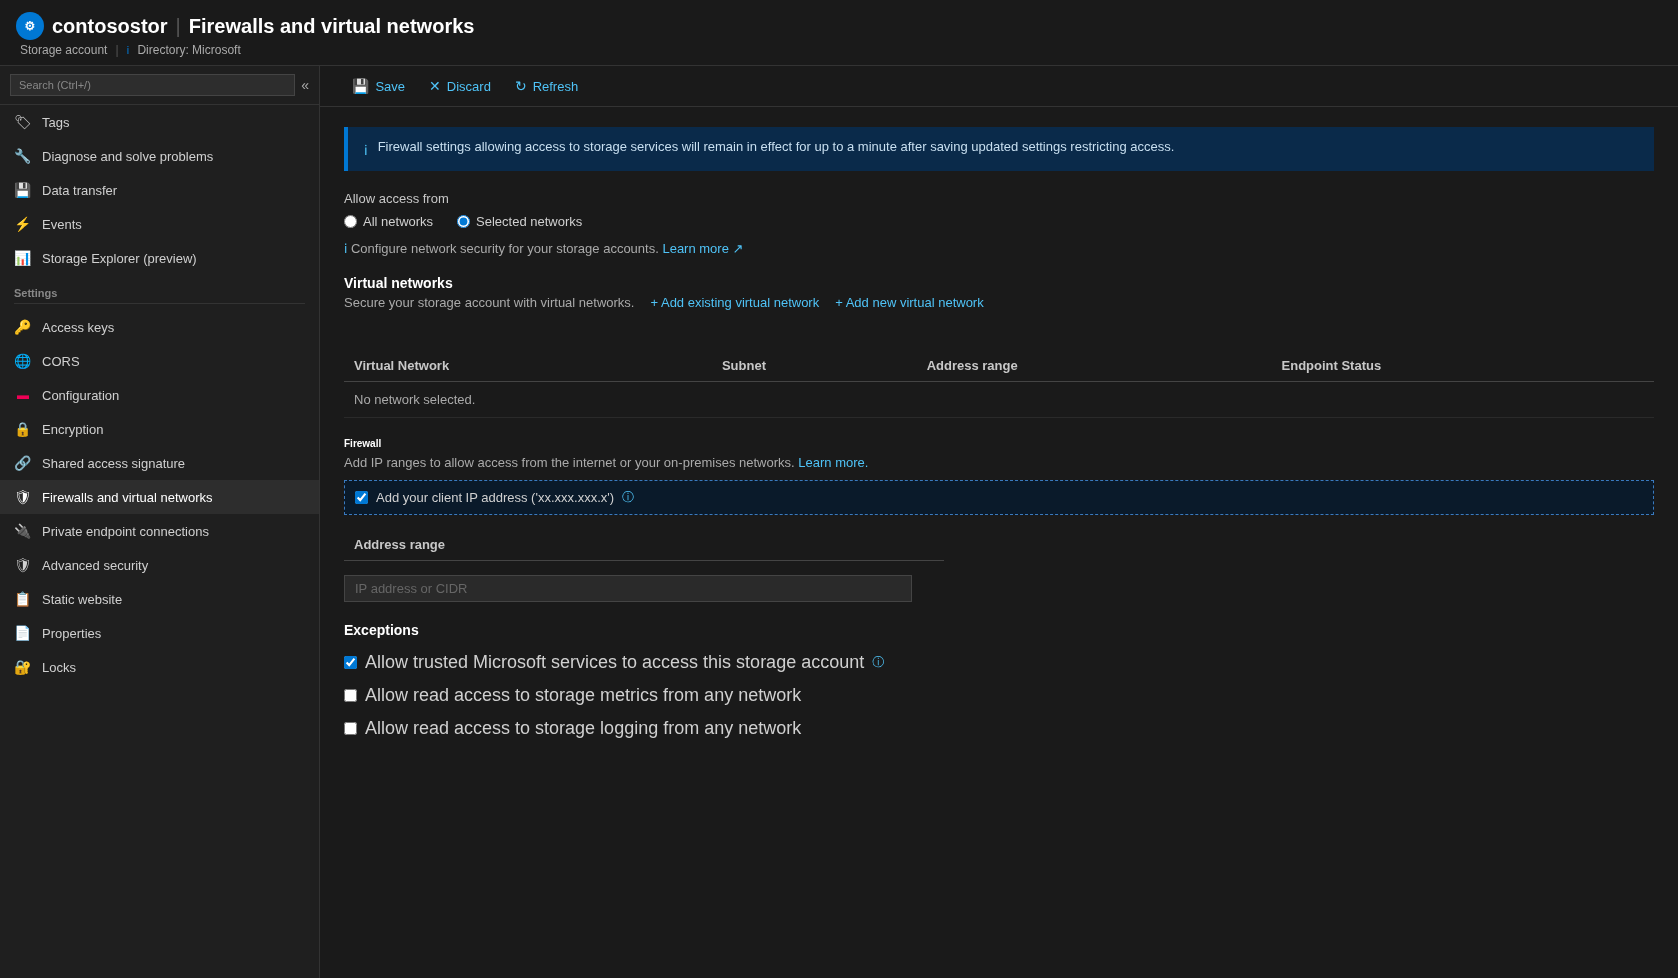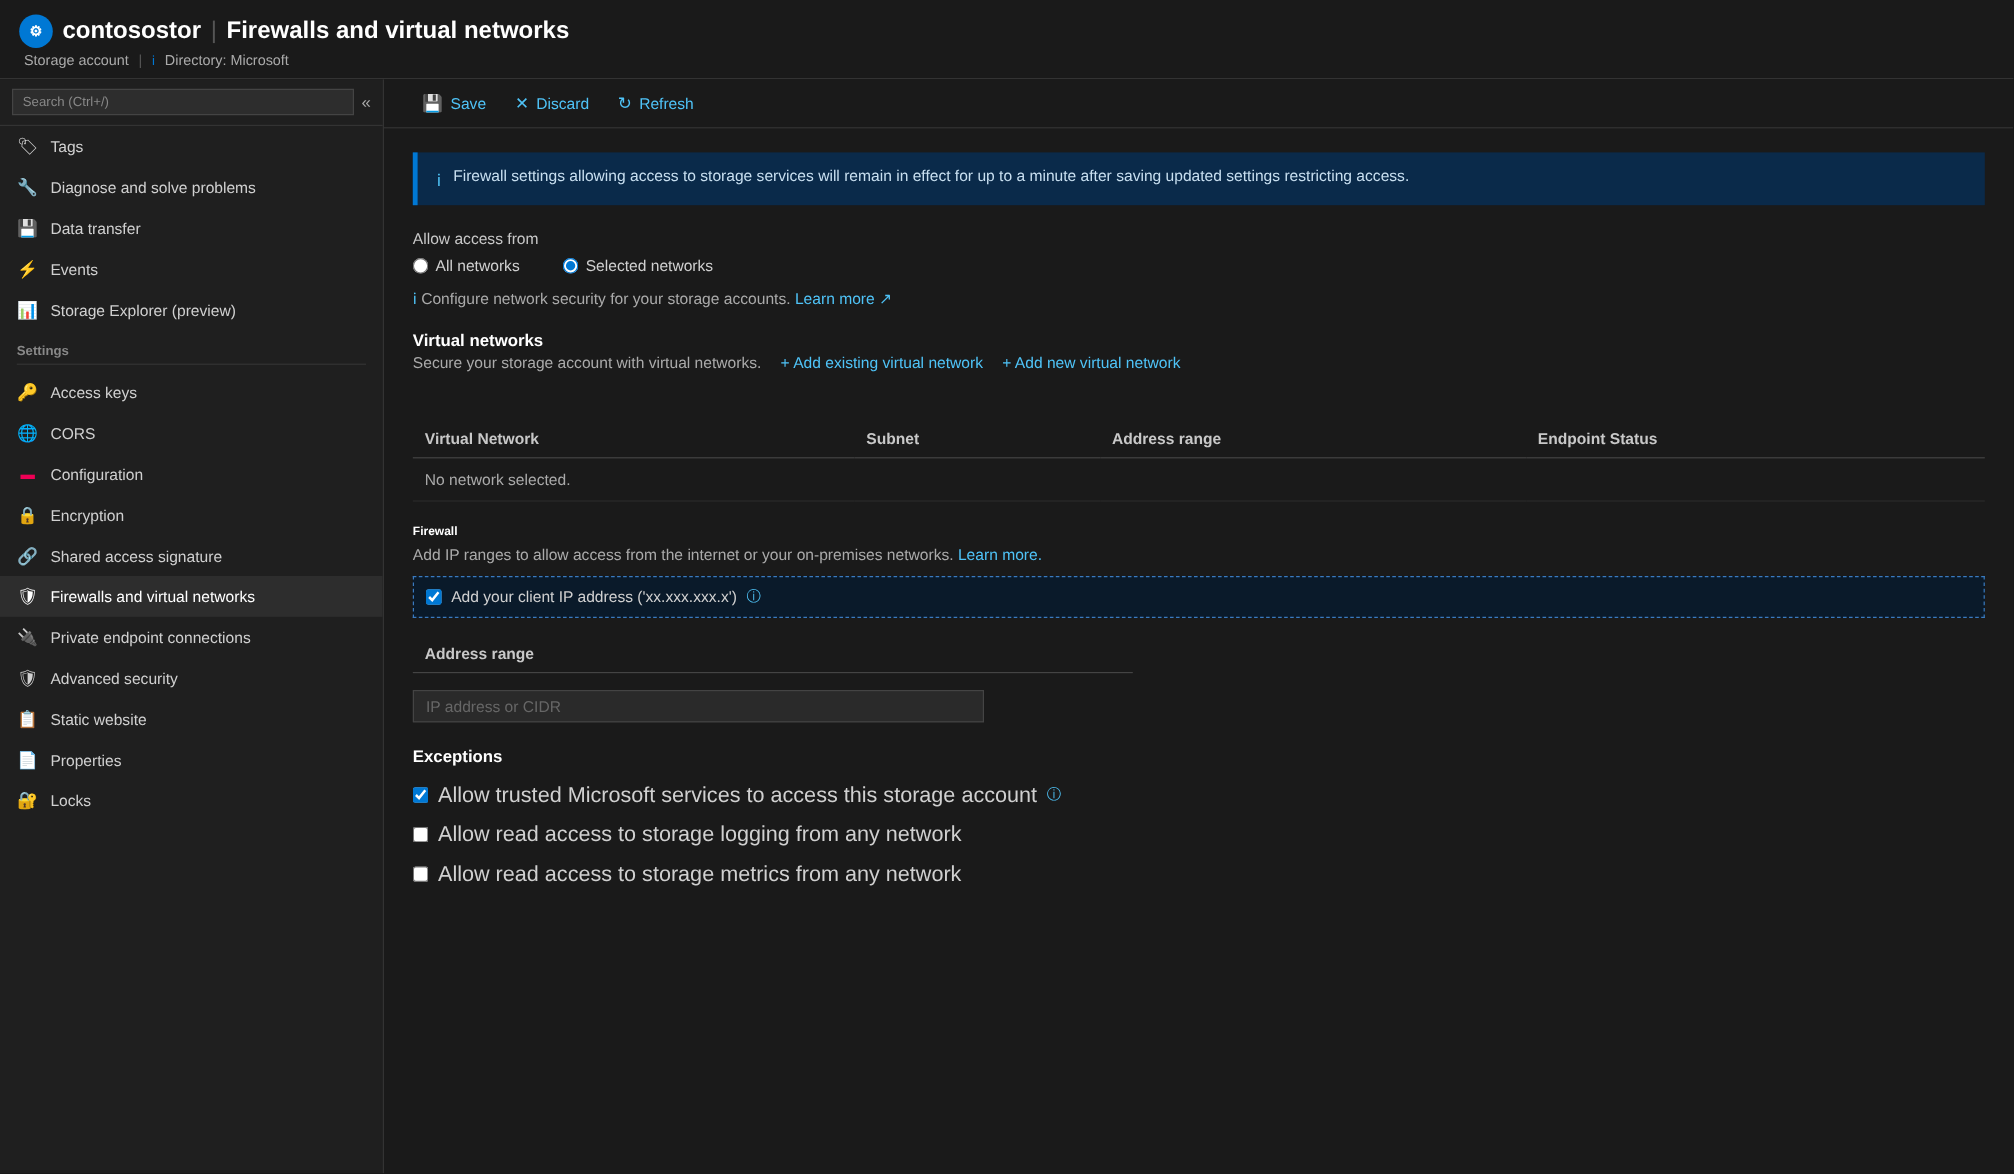--- a/index.html
+++ b/index.html
@@ -40,21 +40,21 @@
     
     .main-content { flex: 1; overflow-y: auto; padding: 20px 24px; }
 
     
     .info-banner { background: #0a2a4a; border-left: 4px solid #0078d4; padding: 12px 16px; margin-bottom: 20px; display: flex; align-items: flex-start; gap: 10px; color: #c8dff0; font-size: 13px; }
     .info-banner .info-icon { color: #4fc3f7; font-size: 14px; flex-shrink: 0; margin-top: 1px; }
 
     
     .allow-access-from { margin-bottom: 16px; }
     .allow-access-from .section-title { font-size: 13px; color: #c8c8c8; margin-bottom: 8px; }
-    .radio-group { display: flex; align-items: center; gap: 36px; margin-bottom: 10px; }
+    .radio-group { display: flex; align-items: center; gap: 24px; margin-bottom: 10px; }
     .radio-option { display: flex; align-items: center; gap: 6px; cursor: pointer; }
     .radio-option input[type="radio"] { accent-color: #0078d4; cursor: pointer; }
     .radio-label { color: #d0d0d0; font-size: 13px; }
 
     .configure-text { color: #aaa; font-size: 13px; margin-bottom: 18px; }
     .configure-text a { color: #4fc3f7; text-decoration: none; }
 
     
     .vnet-section { margin-bottom: 20px; }
     .vnet-section .section-title { font-size: 14px; font-weight: 600; color: #fff; margin-bottom: 4px; }
@@ -76,21 +76,21 @@
 
     
     .checkbox-row { display: flex; align-items: center; gap: 8px; padding: 8px 10px; border: 1px dashed #3a7abf; background: #0a1a2a; margin-bottom: 14px; }
     .checkbox-row input[type="checkbox"] { accent-color: #0078d4; cursor: pointer; }
     .checkbox-row .cb-label { color: #d0d0d0; font-size: 13px; }
     .checkbox-row .info-icon { color: #4fc3f7; font-size: 12px; }
 
     
     .addr-table { width: 600px; border-collapse: collapse; margin-bottom: 10px; }
     .addr-table th { text-align: left; padding: 8px 10px; color: #c8c8c8; font-weight: 600; font-size: 13px; border-bottom: 1px solid #444; }
-    .ip-input { width: 476px; border: 1px solid #444; background: #2a2a2a; color: #d4d4d4; padding: 5px 10px; font-size: 13px; outline: none; margin-top: 4px; }
+    .ip-input { width: 568px; border: 1px solid #444; background: #2a2a2a; color: #d4d4d4; padding: 5px 10px; font-size: 13px; outline: none; margin-top: 4px; }
     .ip-input::placeholder { color: #666; }
 
     
     .exceptions-section { margin-top: 20px; }
     .exceptions-section .section-title { font-size: 14px; font-weight: 600; color: #fff; margin-bottom: 10px; }
     .exception-item { display: flex; align-items: center; gap: 8px; padding: 4px 0; margin-bottom: 4px; }
     .exception-item input[type="checkbox"] { accent-color: #0078d4; cursor: pointer; }
     .exception-item .exc-label { color: #d0d0d0; font-size: 18px; }
     .exception-item .info-icon { color: #4fc3f7; font-size: 12px; }
 
@@ -300,23 +300,23 @@
 
       <div class="exceptions-section">
         <div class="section-title">Exceptions</div>
         <div class="exception-item">
           <input type="checkbox" checked="" style="">
           <span class="exc-label">Allow trusted Microsoft services to access this storage account</span>
           <span class="info-icon">ⓘ</span>
         </div>
         <div class="exception-item">
           <input type="checkbox" style="">
-          <span class="exc-label">Allow read access to storage logging from any network</span>
+          <span class="exc-label">Allow read access to storage metrics from any network</span>
         </div>
         <div class="exception-item">
           <input type="checkbox" style="">
-          <span class="exc-label">Allow read access to storage metrics from any network</span>
+          <span class="exc-label">Allow read access to storage logging from any network</span>
         </div>
       </div>
 
     </div>
   </div>
 </div>
 
 </body></html>

